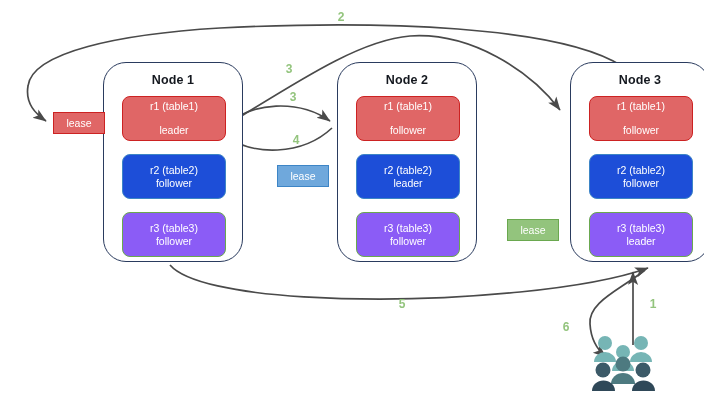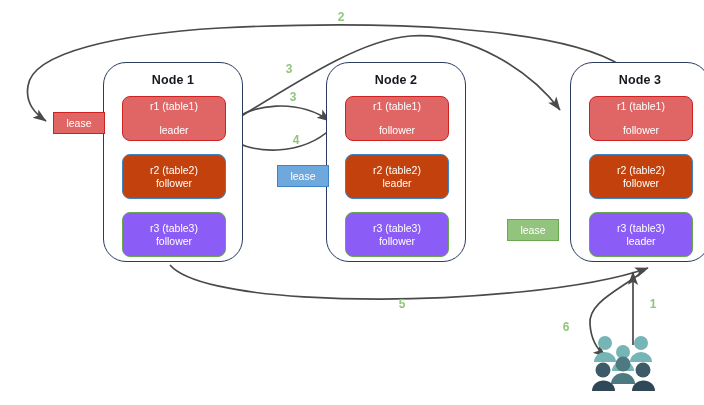--- a/index.html
+++ b/index.html
@@ -57,21 +57,21 @@
     text-align: center;
     border-width: 1.3px;
     border-style: solid;
   }
   .rep-red {
     background: #e06666;
     border-color: #cc2222;
     gap: 11px;
   }
   .rep-blue {
-    background: #c2410c;
+    background: #1d4ed8;
     border-color: #3d85c6;
   }
   .rep-green {
     background: #8b5cf6;
     border-color: #6aa84f;
   }
   .lease {
     position: absolute;
     box-sizing: border-box;
     border-radius: 0;
@@ -132,21 +132,21 @@
     <div class="replica rep-blue" style="left:18px; top:91px; width:104px; height:45px;">
       <span>r2 (table2)</span>
       <span>follower</span>
     </div>
     <div class="replica rep-green" style="left:18px; top:149px; width:104px; height:45px;">
       <span>r3 (table3)</span>
       <span>follower</span>
     </div>
   </div>
 
-  <div class="node-box" style="left:326px; top:62px; width:140px; height:200px;">
+  <div class="node-box" style="left:337px; top:62px; width:140px; height:200px;">
     <div class="node-title">Node 2</div>
     <div class="replica rep-red" style="left:18px; top:33px; width:104px; height:45px;">
       <span>r1 (table1)</span>
       <span>follower</span>
     </div>
     <div class="replica rep-blue" style="left:18px; top:91px; width:104px; height:45px;">
       <span>r2 (table2)</span>
       <span>leader</span>
     </div>
     <div class="replica rep-green" style="left:18px; top:149px; width:104px; height:45px;">

